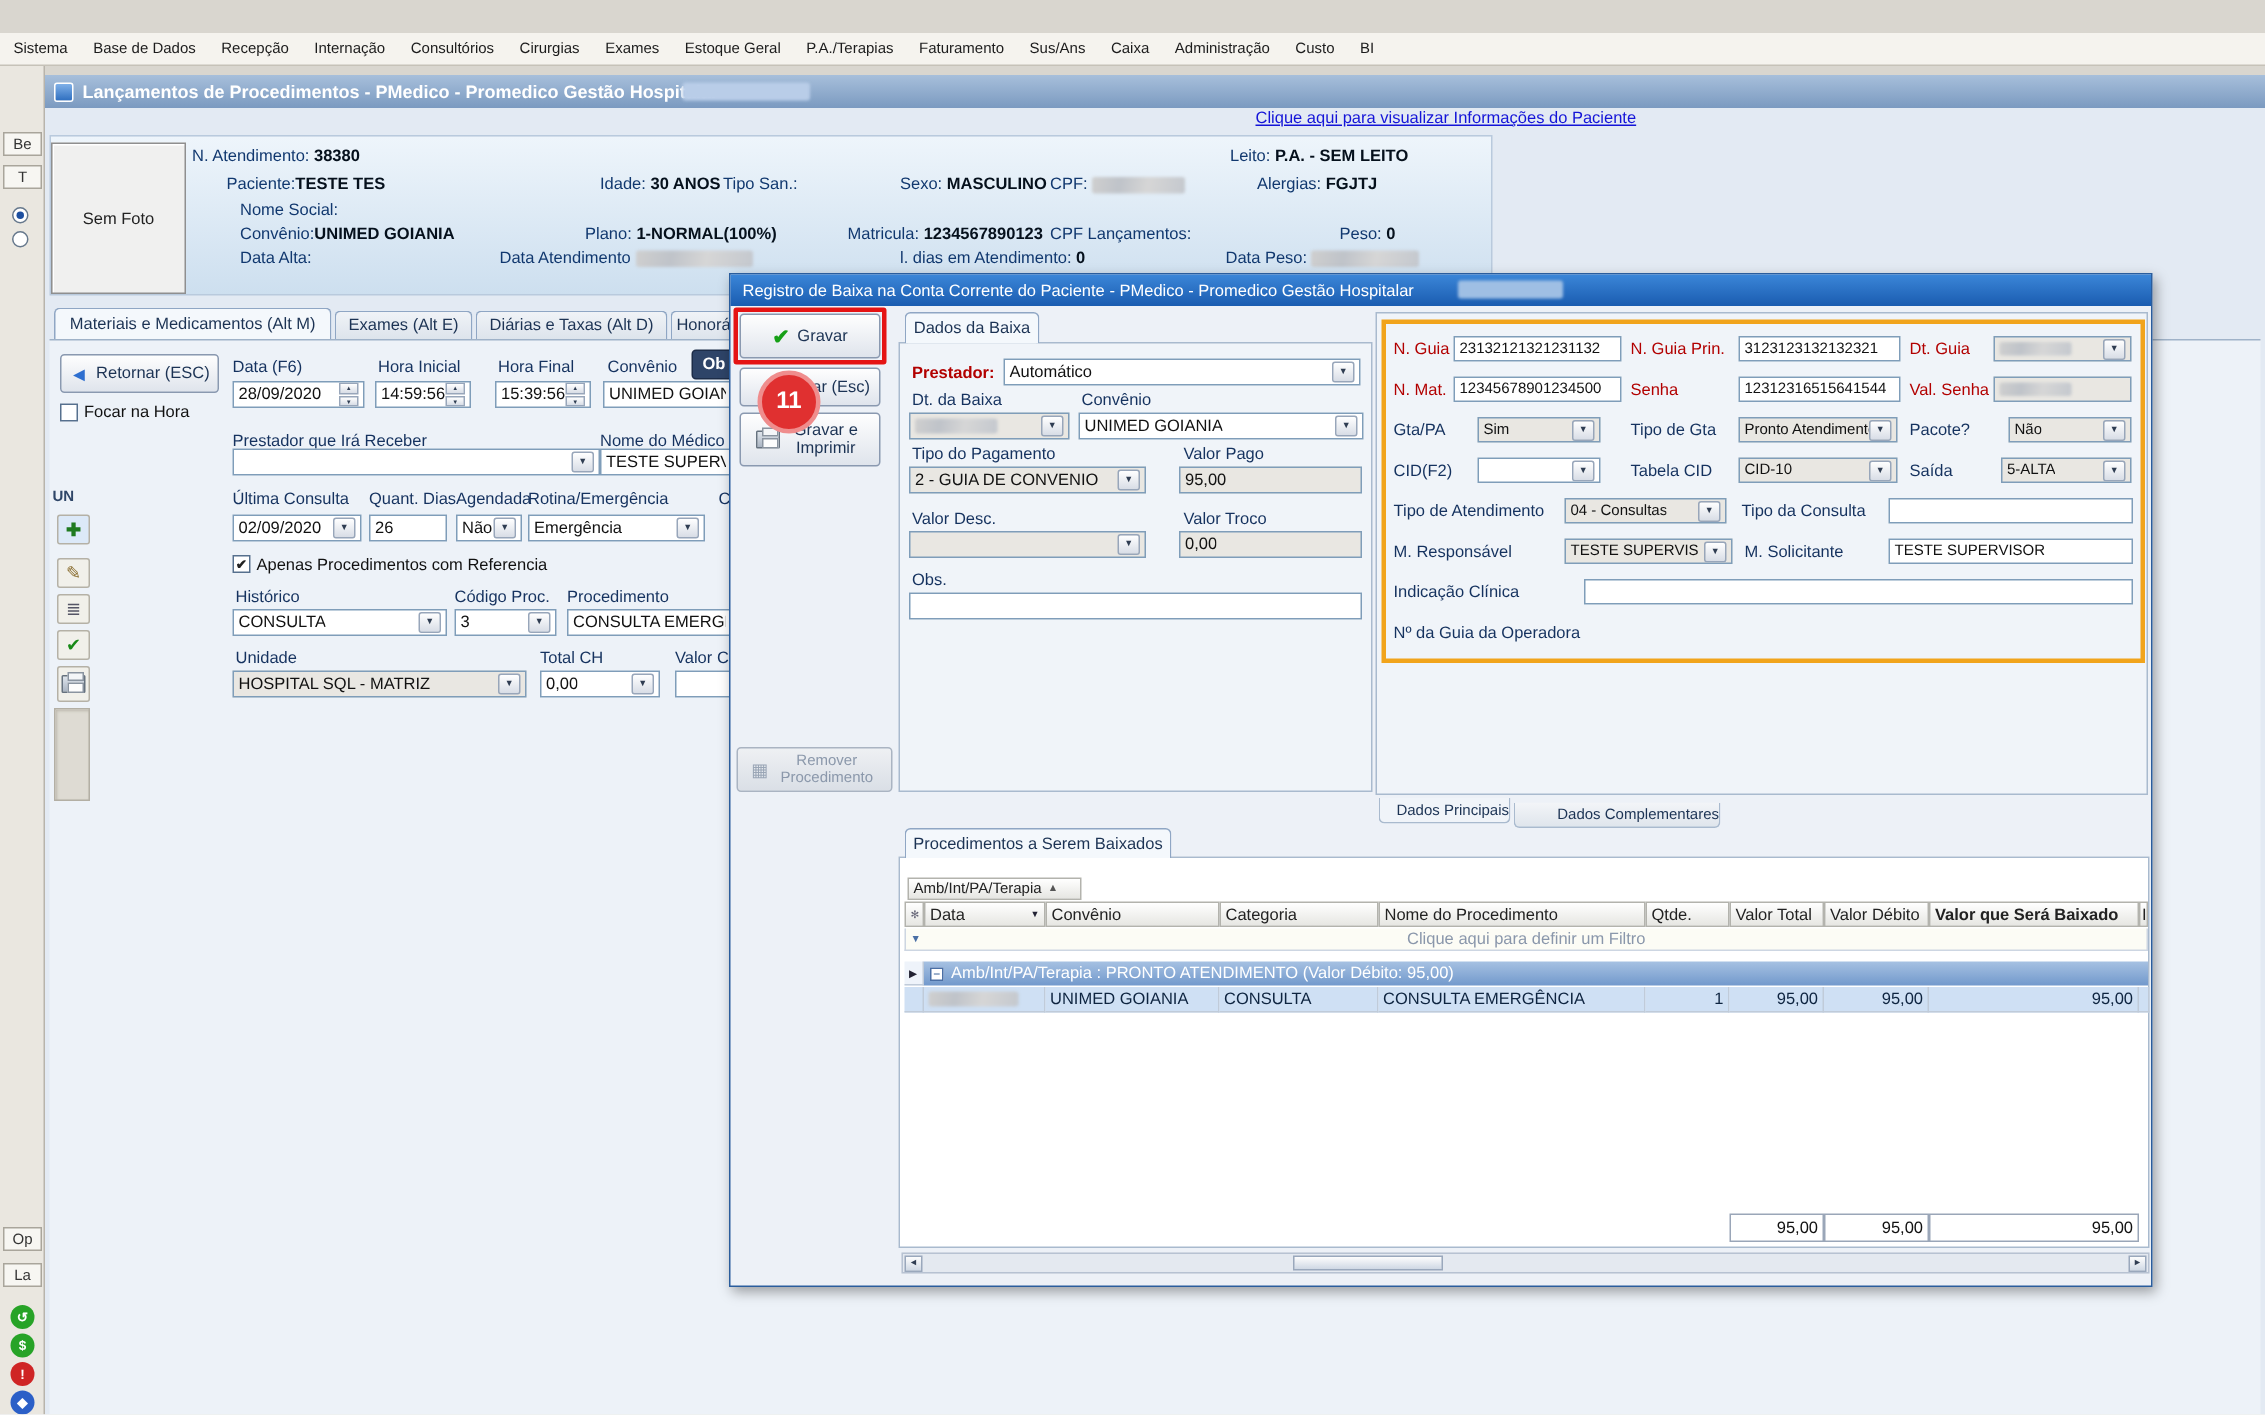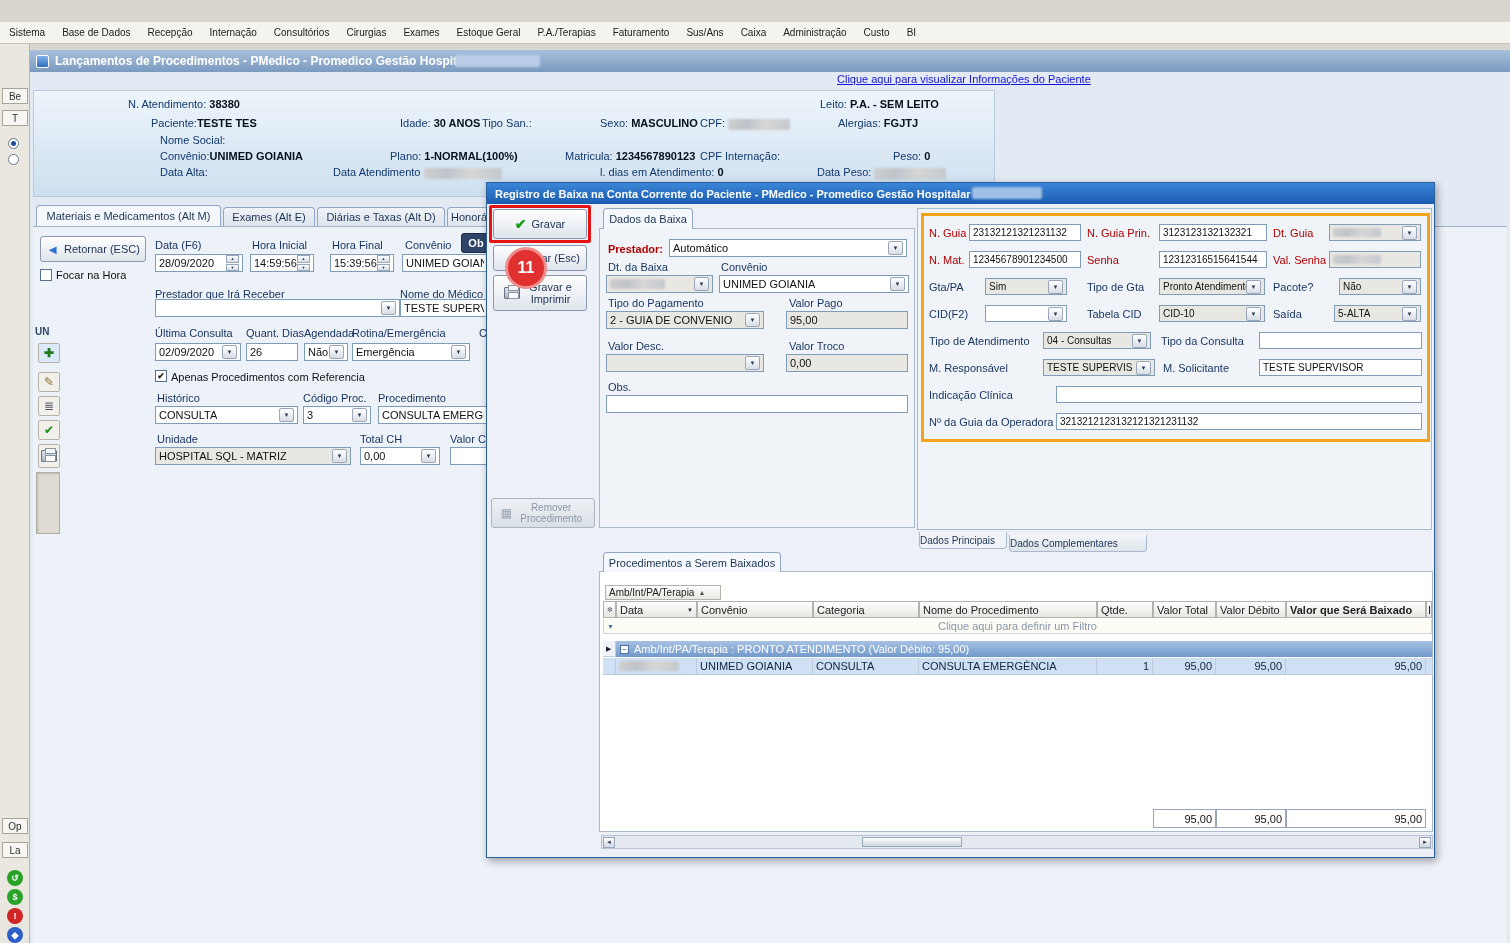--- a/index.html
+++ b/index.html
@@ -16,21 +16,21 @@
   .field.right{justify-content:flex-end}
   .f17{height:17px;font-size:10px}
   .dd-btn{flex:0 0 15px;height:14px;margin-left:auto;background:linear-gradient(#fff,#d8dde6);border:1px solid #98a6ba;border-radius:2px;display:flex;align-items:center;justify-content:center;font-size:6px;color:#2f3d52;line-height:1}
   .spin{flex:0 0 13px;height:16px;margin-left:auto;display:flex;flex-direction:column;gap:1px}
   .spin span{flex:1;background:linear-gradient(#fff,#d8dde6);border:1px solid #98a6ba;font-size:4px;line-height:5px;text-align:center;color:#2f3d52;overflow:hidden}
   .btn{position:absolute;display:flex;align-items:center;justify-content:center;gap:5px;background:linear-gradient(#fefefe,#dfe4ec);border:1px solid #8a99b0;border-radius:3px;color:#1c3354}
   .btn.dark{background:#2e4468;color:#fff;border-color:#1c2c48;font-weight:bold}
   .btn.disabled{background:linear-gradient(#eef0f3,#dadfe6);color:#8b98ab;border-color:#aab4c2}
   .tab{position:absolute;display:flex;align-items:center;justify-content:center;border:1px solid #8fa6c4;border-bottom:none;border-radius:4px 4px 0 0;background:linear-gradient(#f0f3f7,#dde4ec);padding:0 8px;white-space:nowrap;overflow:hidden;color:#1c3354}
   .tab.active{background:#f4f8fc;z-index:3}
-  .btab{position:absolute;display:flex;align-items:center;justify-content:flex-start;border:1px solid #a9bace;border-top:none;border-radius:0 0 4px 4px;background:linear-gradient(#f3f5f8,#dfe5ec);font-size:10px;white-space:nowrap;overflow:hidden;color:#1c3354}
+  .btab{position:absolute;display:flex;align-items:center;justify-content:flex-end;border:1px solid #a9bace;border-top:none;border-radius:0 0 4px 4px;background:linear-gradient(#f3f5f8,#dfe5ec);font-size:10px;white-space:nowrap;overflow:hidden;color:#1c3354}
   .btab.active{background:#f0f4f9}
   .panel{position:absolute;background:#f0f4f9;border:1px solid #a9bace}
   .redact{position:absolute;background:linear-gradient(100deg,#cfcfcf,#bfc3c9 30%,#d6d6d6 60%,#c4c8ce);border-radius:2px;filter:blur(1px)}
   .redact.inline{position:static;display:inline-block;vertical-align:middle}
   .chk{position:absolute;width:12px;height:12px;background:#fff;border:1px solid #56708e;display:flex;align-items:center;justify-content:center;font-size:9px;color:#173;font-weight:bold}
   .radio{position:absolute;width:11px;height:11px;border-radius:50%;background:#fff;border:1px solid #66788c}
   .radio.sel::after{content:"";position:absolute;left:2px;top:2px;width:5px;height:5px;border-radius:50%;background:#1d4fa0}
   .sidetab{position:absolute;width:26px;height:16px;background:#f7f6f2;border:1px solid #a9a59b;font-size:10px;display:flex;align-items:center;justify-content:center;color:#333}
   .sicon{position:absolute;width:22px;height:20px;background:#f1f0ea;border:1px solid #b5b1a6;border-radius:2px;display:flex;align-items:center;justify-content:center;font-size:12px}
   .tray{position:absolute;width:16px;height:16px;border-radius:50%;color:#fff;font-size:9px;font-weight:bold;display:flex;align-items:center;justify-content:center}
@@ -47,21 +47,21 @@
   .wicon{width:13px;height:13px;background:linear-gradient(#7fb0e8,#2f6fc0);border:1px solid #fff;border-radius:2px;flex:0 0 auto}
   #wcontent{position:absolute;left:30px;top:72px;width:1480px;height:871px;background:#e3eaf3}
   #plink{position:absolute;left:837px;top:73px;color:#1414d8;text-decoration:underline;white-space:nowrap}
   #ppanel{position:absolute;left:33px;top:90px;width:962px;height:107px;background:linear-gradient(#eef5fb,#cddfef);border:1px solid #b9cadd}
   #semfoto{position:absolute;left:34px;top:95px;width:90px;height:101px;background:#f0f0ef;border:1px solid #8f8f8f;box-shadow:inset 1px 1px 0 #fff;display:flex;align-items:center;justify-content:center;color:#222}
   #formpanel{position:absolute;left:33px;top:226px;width:1474px;height:717px;background:#edf2f8;border-top:1px solid #9fb2c8}
   .prn{width:16px;height:12px;background:linear-gradient(#dfe5ec,#aab4c2);border:1px solid #66727f;border-radius:1px;position:relative;flex:0 0 auto}
   .prn::before{content:"";position:absolute;left:3px;top:-3px;width:9px;height:4px;background:#f4f6f8;border:1px solid #8a94a0}
   .prn::after{content:"";position:absolute;left:3px;top:4px;width:9px;height:5px;background:#fdfdfd;border:1px solid #8a94a0}
   #modal{position:absolute;left:486px;top:182px;width:949px;height:676px;background:#edf1f7;border:1px solid #2a5d9d;box-shadow:2px 3px 8px rgba(0,0,0,.35);z-index:40}
-  #modal .mt{position:absolute;left:0;top:0;right:0;height:21px;background:linear-gradient(#3b86d8,#1a5cb0);color:#fff;font-weight:bold;display:flex;align-items:center;padding:0 8px}
+  #modal .mt{position:absolute;left:0;top:0;right:0;height:21px;background:linear-gradient(#3b86d8,#1a5cb0);color:#fff;font-weight:normal;display:flex;align-items:center;padding:0 8px}
   .ann-rect{position:absolute;border:3px solid #e51414;border-radius:2px;z-index:60;pointer-events:none}
   .ann-orange{position:absolute;border:3px solid #f1a41c;z-index:55;pointer-events:none}
   .ann-circle{position:absolute;left:18px;top:64px;width:42px;height:42px;border-radius:50%;background:#e03030;border:3px solid #ef8d8d;color:#fff;display:flex;align-items:center;justify-content:center;font-size:16px;font-weight:bold;z-index:61}
   .frow{position:absolute;background:#fcfcf5;border:1px solid #cdd6e2;border-top:none;display:flex;align-items:center}
   .grpband{position:absolute;background:linear-gradient(#a6c1e2,#7299cc);color:#fff;display:flex;align-items:center;gap:5px;padding:0 4px;overflow:hidden;white-space:nowrap}
   .minusbox{width:9px;height:9px;background:#fff;border:1px solid #4a6fa5;color:#1a4a8a;font-size:8px;line-height:7px;text-align:center;flex:0 0 auto}
   .hscroll{position:absolute;background:#e4e9f0;border:1px solid #b7c2d2;display:flex;align-items:center;justify-content:space-between;padding:0 1px}
   .sbtn{width:12px;height:11px;background:linear-gradient(#fdfdfd,#cfd8e4);border:1px solid #9aa8bc;font-size:6px;color:#2f3d52;display:flex;align-items:center;justify-content:center}
   .sthumb{position:absolute;left:260px;top:1px;width:100px;height:10px;background:linear-gradient(#fdfdfd,#cfd8e4);border:1px solid #9aa8bc}
 </style>
@@ -111,34 +111,37 @@
 
   <div id="wtitle">
     <span class="wicon"></span>
     <span>Lançamentos de Procedimentos - PMedico - Promedico Gestão Hospitalar</span>
     <span class="redact" style="left:425px;top:5px;width:85px;height:12px;background:#b9cde8"></span>
   </div>
   <div id="wcontent"></div>
   <a id="plink" href="#">Clique aqui para visualizar Informações do Paciente</a>
 
   <div id="ppanel"></div>
+  <div id="semfoto">
+      <span>Sem Foto</span>
+    </div>
 
   <div class="lbl" style="left:128px;top:98px"><span class="pl">N. Atendimento:</span> <span class="pv">38380</span></div>
   <div class="lbl" style="left:820px;top:98px"><span class="pl">Leito:</span> <span class="pv">P.A. - SEM LEITO</span></div>
   <div class="lbl" style="left:151px;top:117px"><span class="pl">Paciente:</span><span class="pv">TESTE TES</span></div>
   <div class="lbl" style="left:400px;top:117px"><span class="pl">Idade:</span> <span class="pv">30 ANOS</span></div>
   <div class="lbl" style="left:482px;top:117px"><span class="pl">Tipo San.:</span></div>
   <div class="lbl" style="left:600px;top:117px"><span class="pl">Sexo:</span> <span class="pv">MASCULINO</span></div>
   <div class="lbl" style="left:700px;top:117px"><span class="pl">CPF:</span> <span class="redact inline" style="width:62px;height:11px"></span></div>
   <div class="lbl" style="left:838px;top:117px"><span class="pl">Alergias:</span> <span class="pv">FGJTJ</span></div>
   <div class="lbl" style="left:160px;top:134px"><span class="pl">Nome Social:</span></div>
   <div class="lbl" style="left:160px;top:150px"><span class="pl">Convênio:</span><span class="pv">UNIMED GOIANIA</span></div>
   <div class="lbl" style="left:390px;top:150px"><span class="pl">Plano:</span> <span class="pv">1-NORMAL(100%)</span></div>
   <div class="lbl" style="left:565px;top:150px"><span class="pl">Matricula:</span> <span class="pv">1234567890123</span></div>
-  <div class="lbl" style="left:700px;top:150px"><span class="pl">CPF Internação:</span></div>
+  <div class="lbl" style="left:700px;top:150px"><span class="pl">CPF Lançamentos:</span></div>
   <div class="lbl" style="left:893px;top:150px"><span class="pl">Peso:</span> <span class="pv">0</span></div>
   <div class="lbl" style="left:160px;top:166px"><span class="pl">Data Alta:</span></div>
   <div class="lbl" style="left:333px;top:166px"><span class="pl">Data Atendimento</span> <span class="redact inline" style="width:78px;height:11px"></span></div>
   <div class="lbl" style="left:600px;top:166px"><span class="pl">l. dias em Atendimento:</span> <span class="pv">0</span></div>
   <div class="lbl" style="left:817px;top:166px"><span class="pl">Data Peso:</span> <span class="redact inline" style="width:72px;height:11px"></span></div>
 
   <div class="tab active" style="left:36px;top:205px;width:185px;height:21px">
       <span>Materiais e Medicamentos (Alt M)</span>
     </div>
   <div class="tab" style="left:223px;top:207px;width:92px;height:19px">
@@ -472,23 +475,20 @@
     <div class="field f17" style="left:772px;top:176px;width:163px">
         <span class="tx">TESTE SUPERVISOR</span>
       </div>
 
     <div class="lbl" style="left:442px;top:206px">Indicação Clínica</div>
     <div class="field f17" style="left:569px;top:203px;width:366px">
         <span class="tx"></span>
       </div>
 
     <div class="lbl" style="left:442px;top:233px">Nº da Guia da Operadora</div>
-    <div class="field f17" style="left:569px;top:230px;width:366px">
-        <span class="tx">3213212123132121321231132</span>
-      </div>
 
     <div class="btab active" style="left:432px;top:349px;width:88px;height:17px">
         <span>Dados Principais</span>
       </div>
     <div class="btab" style="left:522px;top:352px;width:138px;height:17px">
         <span>Dados Complementares</span>
       </div>
 
     <div class="tab active" style="left:116px;top:369px;width:178px;height:20px">
         <span>Procedimentos a Serem Baixados</span>

